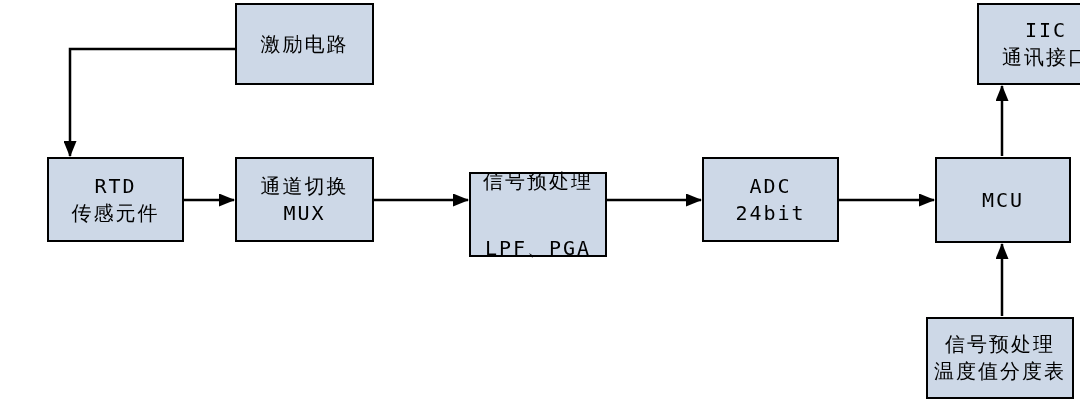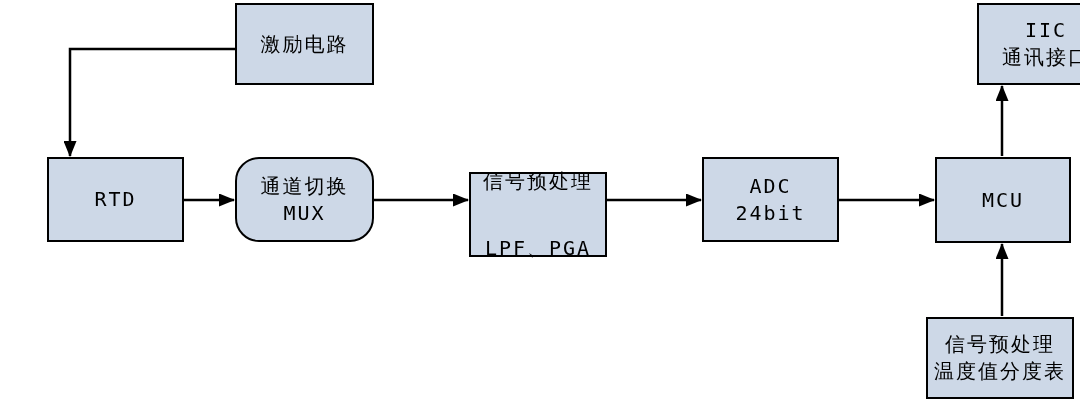--- a/index.html
+++ b/index.html
@@ -37,21 +37,21 @@
     text-align: center;
     font-size: 20px;
     line-height: 27px;
     letter-spacing: 2px;
     white-space: nowrap;
   }
   .block span:empty { display: none; }
 
   #block-excitation   { left: 235px; top: 3px;   width: 139px; height: 82px; }
   #block-rtd          { left: 3px;   top: 157px; width: 137px; height: 85px; margin-left: 44px; }
-  #block-mux          { left: 235px; top: 157px; width: 139px; height: 85px; border-radius: 24px; }
+  #block-mux          { left: 235px; top: 157px; width: 139px; height: 85px; }
   #block-preprocess   { left: 469px; top: 172px; width: 138px; height: 85px; gap: 40px; }
   #block-adc          { left: 702px; top: 157px; width: 137px; height: 85px; }
   #block-mcu          { left: 935px; top: 157px; width: 136px; height: 86px; align-items: center; }
   #block-iic          { left: 977px; top: 3px;   width: 138px; height: 82px; }
   #block-calibration  { left: 926px; top: 317px; width: 148px; height: 82px; }
 
   .conn {
     stroke: var(--arrow, #000000);
     stroke-width: 2.5;
     fill: none;
@@ -77,20 +77,21 @@
     <path class="conn" d="M1002,316 L1002,244" marker-end="url(#arrowhead)"></path>
   </svg>
 
   <div class="block" id="block-excitation">
     <span>激励电路</span>
 
   </div>
 
   <div class="block" id="block-rtd">
     <span>RTD</span>
+    <span>传感元件</span>
   </div>
 
   <div class="block" id="block-mux">
     <span>通道切换</span>
     <span>MUX</span>
   </div>
 
   <div class="block" id="block-preprocess">
     <span>信号预处理</span>
     <span>LPF、PGA</span>

